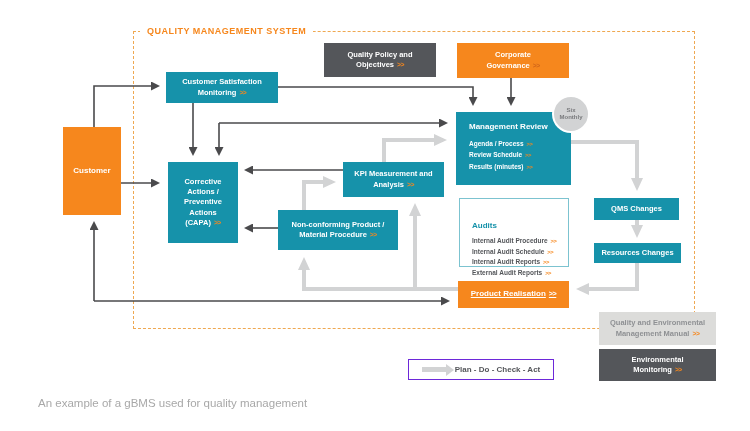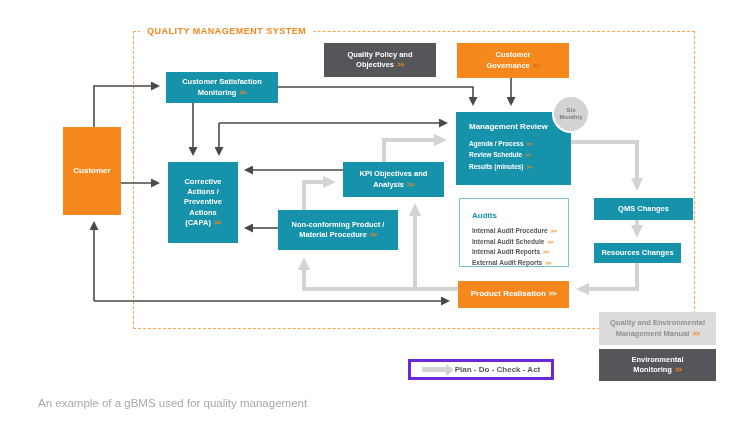--- a/index.html
+++ b/index.html
@@ -24,43 +24,43 @@
   .chev{color:#f6871d;margin-left:3px;font-size:.9em;letter-spacing:-.5px;}
   .chev-white{color:#ffffff;}
   .chev-dark{color:#d1661a;}
   #box-customer{left:47px;top:127px;width:58px;height:88px;font-size:8px;text-align:right;}
   #box-csm{left:150px;top:72px;width:112px;height:31px;padding:0 4px;}
   #box-qpo{left:308px;top:43px;width:112px;height:34px;padding:0 17px;}
   #box-cg{left:441px;top:43px;width:112px;height:35px;padding:0 24px;}
   #box-capa{left:152px;top:162px;width:70px;height:81px;padding:0 6px;}
   #box-kpi{left:327px;top:162px;width:101px;height:35px;padding:0 10px;}
   #box-ncp{left:262px;top:210px;width:120px;height:40px;padding:0 5px;}
-  #box-qms{left:578px;top:198px;width:99px;height:22px;}
+  #box-qms{left:578px;top:198px;width:85px;height:22px;}
   #box-res{left:578px;top:243px;width:87px;height:20px;}
-  #box-pr{left:442px;top:281px;width:111px;height:27px;font-size:8px;}
+  #box-pr{left:442px;top:281px;width:111px;height:27px;font-size:8px;text-decoration:underline;}
   #box-qemm{left:583px;top:312px;width:117px;height:33px;padding:0 5px;z-index:3;}
   #box-em{left:583px;top:349px;width:117px;height:32px;padding:0 10px;}
   
   #box-mr{left:440px;top:112px;width:115px;height:73px;display:block;text-align:left;
           padding:10px 0 12px 13px;}
   #box-mr .mr-title{font-size:8px;margin-bottom:5px;}
   .mr-item{font-size:6.5px;line-height:1.75;font-weight:bold;}
   
   #badge{position:absolute;left:536px;top:95px;width:34px;height:34px;border-radius:50%;
          background:#d2d3d4;border:2px solid #ffffff;z-index:3;display:flex;align-items:center;
          justify-content:center;text-align:center;color:#797a7d;font-weight:bold;
          font-size:6px;line-height:1.25;box-sizing:content-box;}
   
   #box-audits{left:443px;top:198px;width:110px;height:69px;background:#fff;
-              border:1px solid #7cc3d0;display:block;text-align:left;padding:12px 0 0 12px;}
+              border:1px solid #7cc3d0;display:block;text-align:left;padding:22px 0 0 12px;}
   #box-audits .audits-title{color:#1692aa;font-size:8px;font-weight:bold;margin-bottom:4px;}
   .audit-item{color:#54565a;font-size:6.5px;font-weight:bold;line-height:1.65;}
   
   #legend-box{position:absolute;left:392px;top:359px;width:146px;height:21px;z-index:2;
-              border:3px solid #6d28d9;background:#fff;display:flex;align-items:center;
+              border:1px solid #6d28d9;background:#fff;display:flex;align-items:center;
               justify-content:center;gap:9px;box-sizing:border-box;}
   .legend-arrow{position:relative;width:24px;height:5px;background:#d2d3d4;}
   .legend-arrow:after{content:"";position:absolute;right:-8px;top:-3.5px;width:0;height:0;
               border-left:8px solid #d2d3d4;border-top:6px solid transparent;
               border-bottom:6px solid transparent;}
   .legend-label{color:#54565a;font-size:8px;font-weight:bold;}
   
   .caption{position:absolute;left:22px;top:397px;color:#a8a8a8;font-size:11.5px;
            z-index:2;}
 </style>
@@ -109,40 +109,40 @@
 
   <div class="box teal" id="box-csm">
     <span><span>Customer Satisfaction Monitoring</span><span class="chev">&gt;&gt;</span></span>
   </div>
 
   <div class="box dgray" id="box-qpo">
     <span><span>Quality Policy and Objectives</span><span class="chev">&gt;&gt;</span></span>
   </div>
 
   <div class="box orange" id="box-cg">
-    <span><span>Customer Governance</span><span class="chev chev-dark">&gt;&gt;</span></span>
+    <span><span>Corporate Governance</span><span class="chev chev-dark">&gt;&gt;</span></span>
   </div>
 
   <div class="box teal" id="box-mr">
     <div class="mr-title">Management Review</div>
     <div class="mr-item"><span>Agenda / Process</span><span class="chev">&gt;&gt;</span></div>
     <div class="mr-item"><span>Review Schedule</span><span class="chev">&gt;&gt;</span></div>
     <div class="mr-item"><span>Results (minutes)</span><span class="chev">&gt;&gt;</span></div>
   </div>
 
   <div id="badge">
     <span><span>Six</span><br><span>Monthly</span></span>
   </div>
 
   <div class="box teal" id="box-capa">
     <span><span>Corrective Actions / Preventive Actions (CAPA)</span><span class="chev">&gt;&gt;</span></span>
   </div>
 
   <div class="box teal" id="box-kpi">
-    <span><span>KPI Objectives and Analysis</span><span class="chev">&gt;&gt;</span></span>
+    <span><span>KPI Measurement and Analysis</span><span class="chev">&gt;&gt;</span></span>
   </div>
 
   <div class="box teal" id="box-ncp">
     <span><span>Non-conforming Product / Material Procedure</span><span class="chev">&gt;&gt;</span></span>
   </div>
 
   <div class="box" id="box-audits">
     <div class="audits-title">Audits</div>
     <div class="audit-item"><span>Internal Audit Procedure</span><span class="chev">&gt;&gt;</span></div>
     <div class="audit-item"><span>Internal Audit Schedule</span><span class="chev">&gt;&gt;</span></div>

